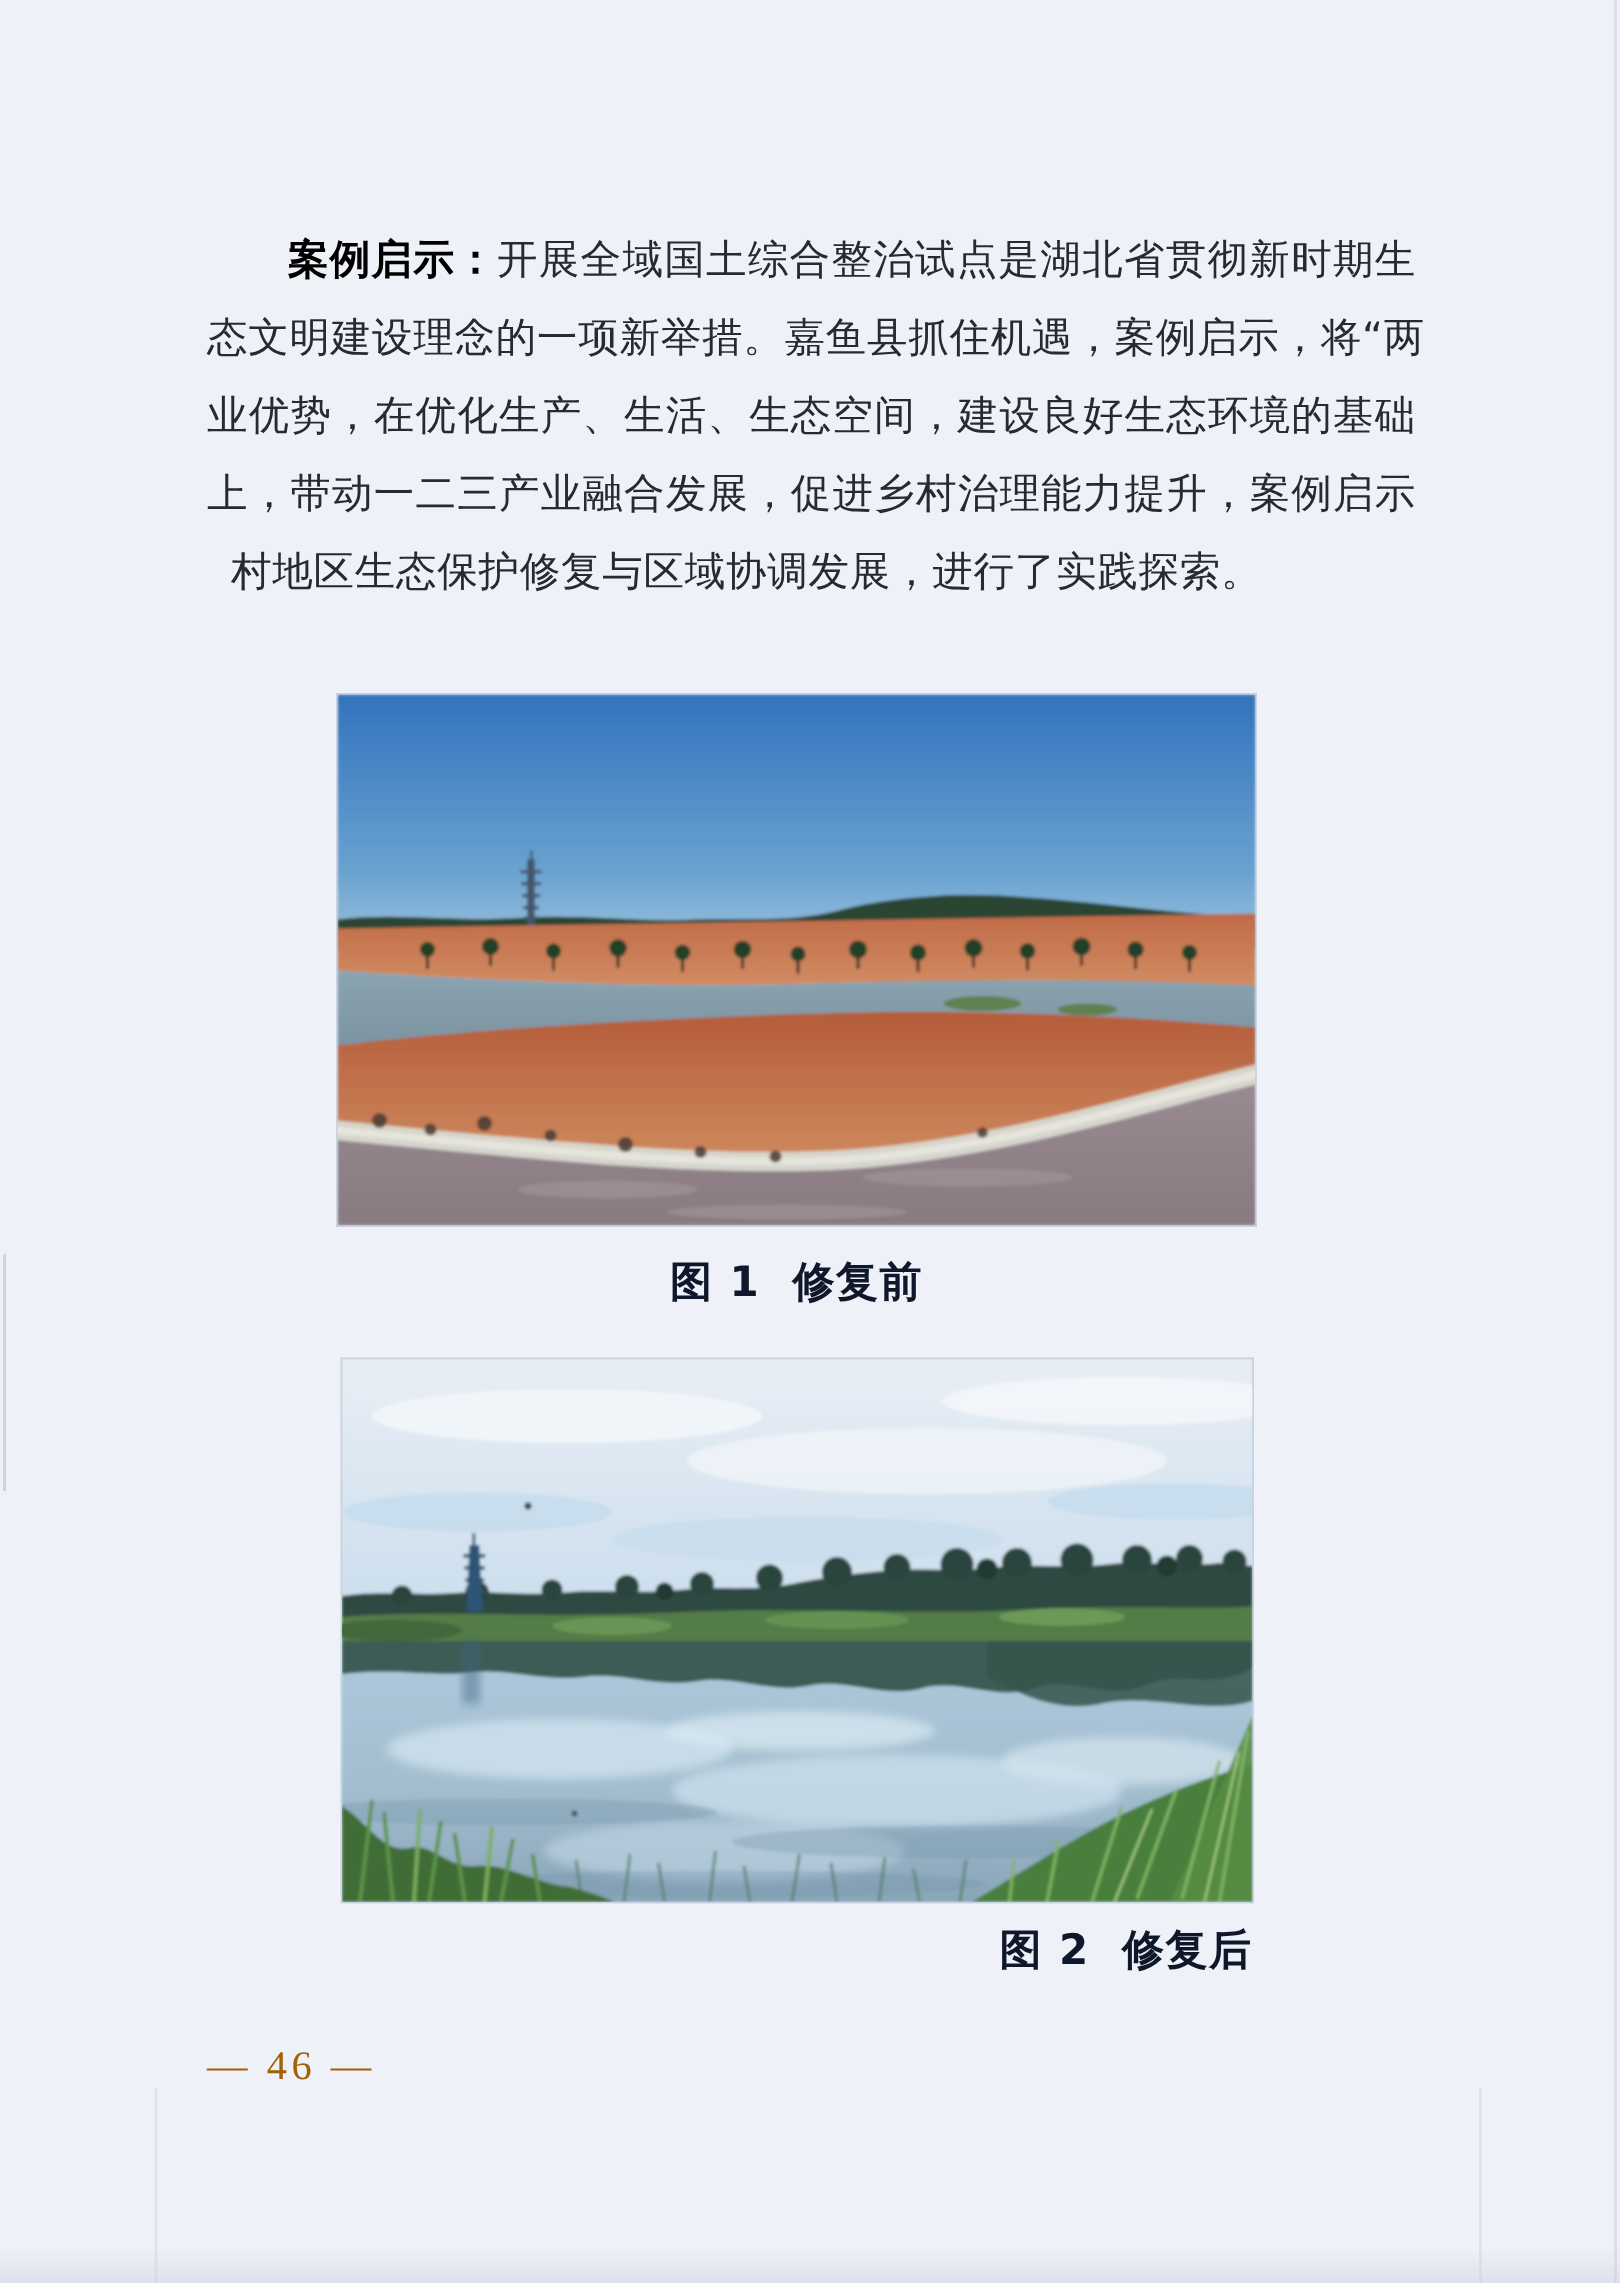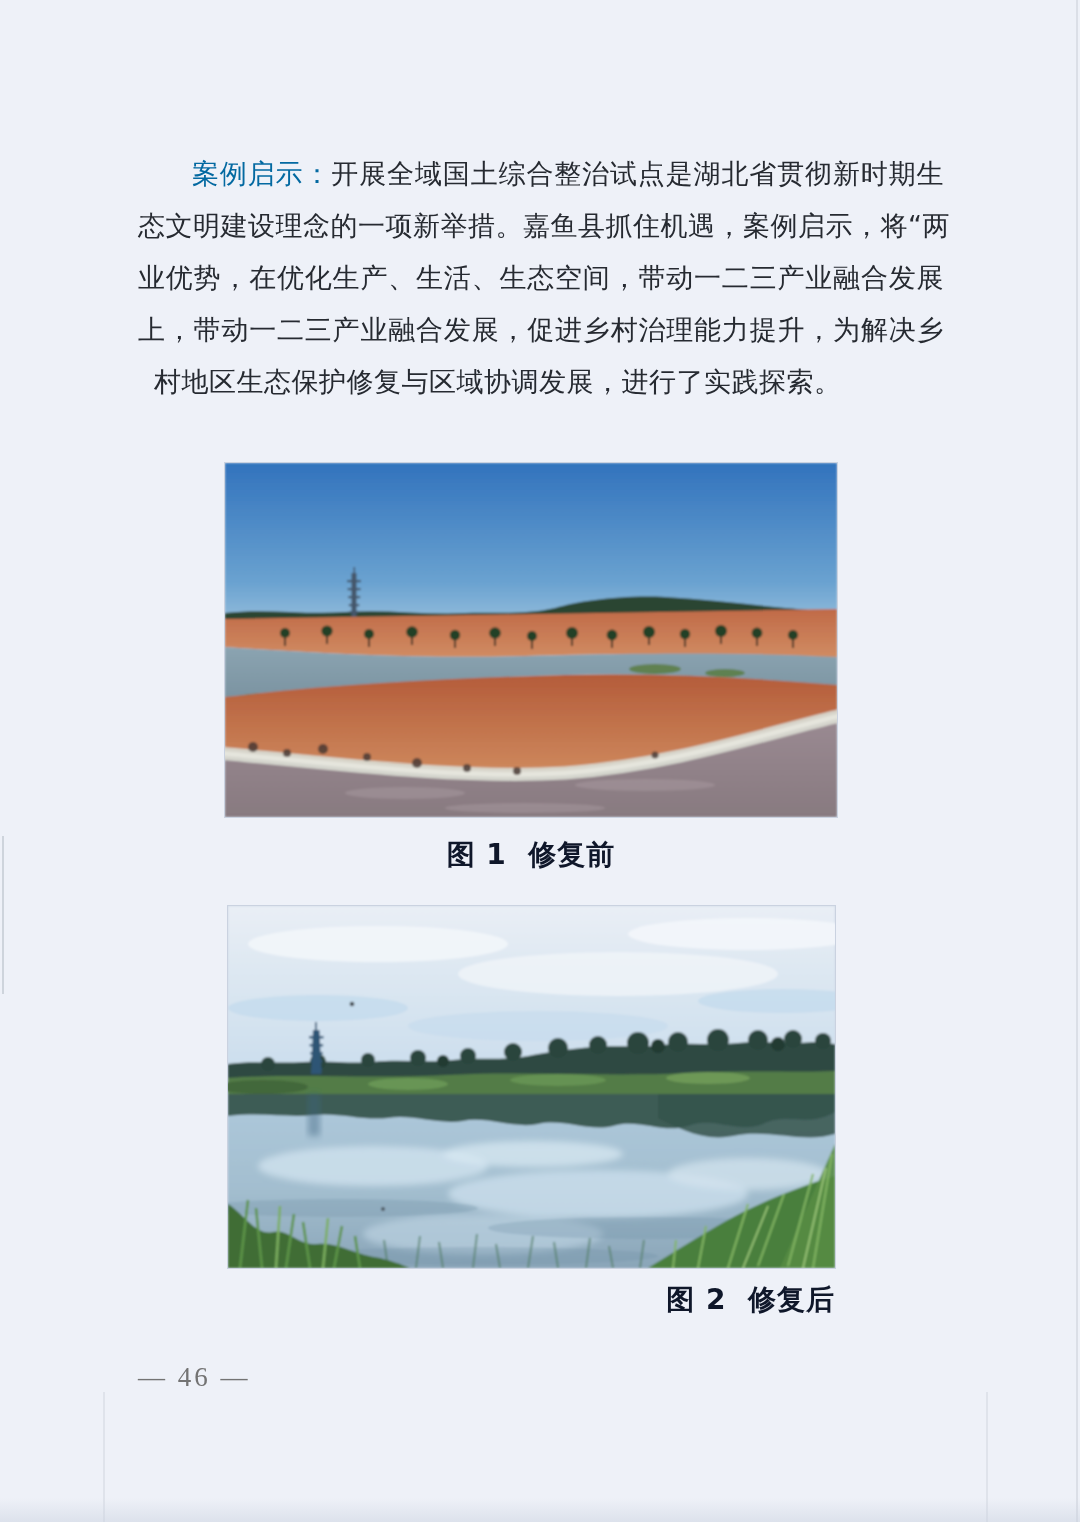--- a/index.html
+++ b/index.html
@@ -16,21 +16,21 @@
     font-size:27px;line-height:52px;color:#262a31;
     letter-spacing:.5px;
   }
   .pline{
     width:806px;white-space:nowrap;
     text-align:justify;text-align-last:justify;
     overflow:visible;height:52px;
   }
   .pline.first{padding-left:54px;width:752px;}
   .pline.last{text-align:left;text-align-last:left;margin-left:16px;}
-  .lead{font-weight:400;color:#0369a1;}
+  .lead{font-weight:700;color:#000000;}
 
   
   .photo{
     position:absolute;outline:1px solid rgba(110,130,160,.28);
     background:#cfd9e6;
   }
   .photo svg{display:block;}
   #photo1{left:225px;top:463px;width:612px;height:354px;}
   #photo2{left:228px;top:906px;width:607px;height:362px;}
 
@@ -39,21 +39,21 @@
     font-size:28px;font-weight:700;color:#0f172a;
     white-space:pre;letter-spacing:1px;
   }
   #caption1{left:225px;width:612px;top:836px;}
   #caption2{left:228px;width:607px;top:1281px;text-align:right;}
 
   
   .page-number{
     position:absolute;left:138px;top:1362px;
     font-family:"Liberation Serif","DejaVu Serif",serif;
-    font-size:27px;color:#737373;letter-spacing:3px;white-space:pre;
+    font-size:27px;color:#a16207;letter-spacing:3px;white-space:pre;
   }
 
   
   .edge-line{position:absolute;background:#c3c9d3;}
   #edge-left{left:2px;top:836px;width:2px;height:158px;opacity:.75;}
   #edge-right{left:1076px;top:0;width:2px;height:1522px;opacity:.45;}
   #edge-bl{left:103px;top:1392px;width:2px;height:130px;opacity:.35;}
   #edge-br{left:986px;top:1392px;width:2px;height:130px;opacity:.35;}
   #bottom-shade{
     position:absolute;left:0;top:1498px;width:1080px;height:24px;
@@ -61,22 +61,22 @@
   }
 </style>
 </head>
 <body>
 
 <div class="page">
 
   <div class="paragraph">
     <div class="pline first"><span class="lead">案例启示：</span><span>开展全域国土综合整治试点是湖北省贯彻新时期生</span></div>
     <div class="pline">态文明建设理念的一项新举措。嘉鱼县抓住机遇，案例启示，将“两</div>
-    <div class="pline">业优势，在优化生产、生活、生态空间，带动一二三产业融合发展</div>
-    <div class="pline">上，带动一二三产业融合发展，促进乡村治理能力提升，为解决乡</div>
+    <div class="pline">业优势，在优化生产、生活、生态空间，建设良好生态环境的基础</div>
+    <div class="pline">上，带动一二三产业融合发展，促进乡村治理能力提升，案例启示</div>
     <div class="pline last">村地区生态保护修复与区域协调发展，进行了实践探索。</div>
   </div>
 
   <div class="photo" id="photo1">
     <svg width="612" height="354" viewBox="0 0 612 354">
       <defs>
         <linearGradient id="sky1" x1="0" y1="0" x2="0" y2="1">
           <stop offset="0" stop-color="#3273bd"></stop>
             <stop offset="0.7" stop-color="#6aa2d0"></stop>
             <stop offset="1" stop-color="#9ec3de"></stop>

